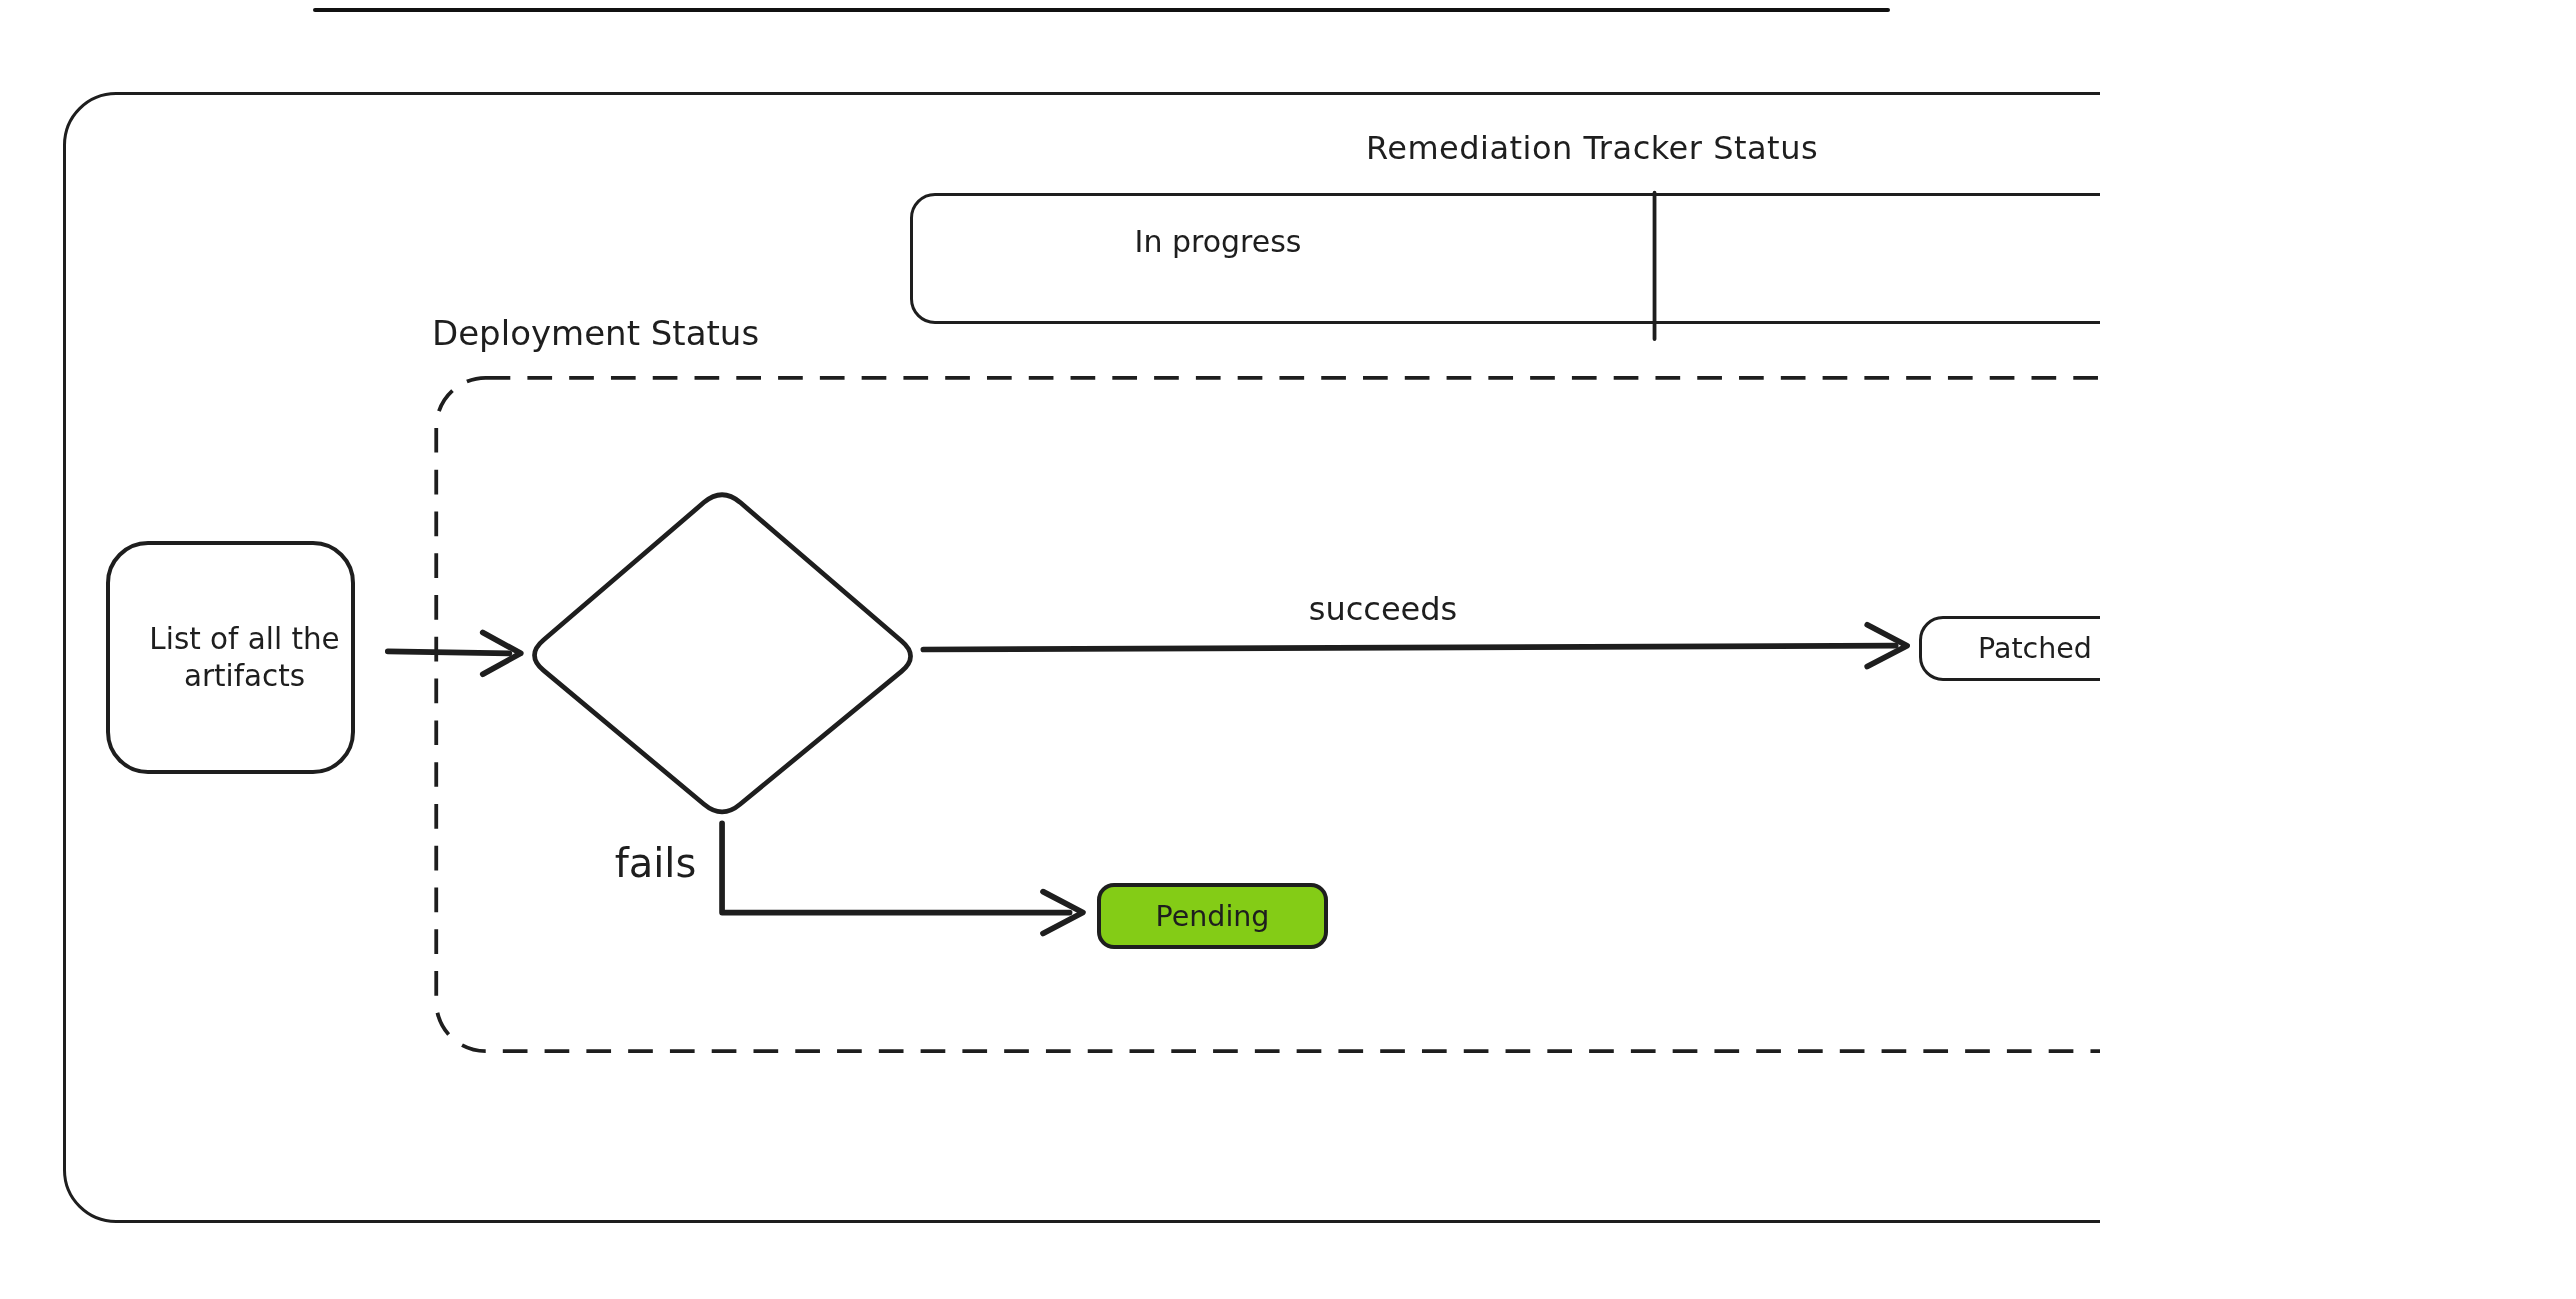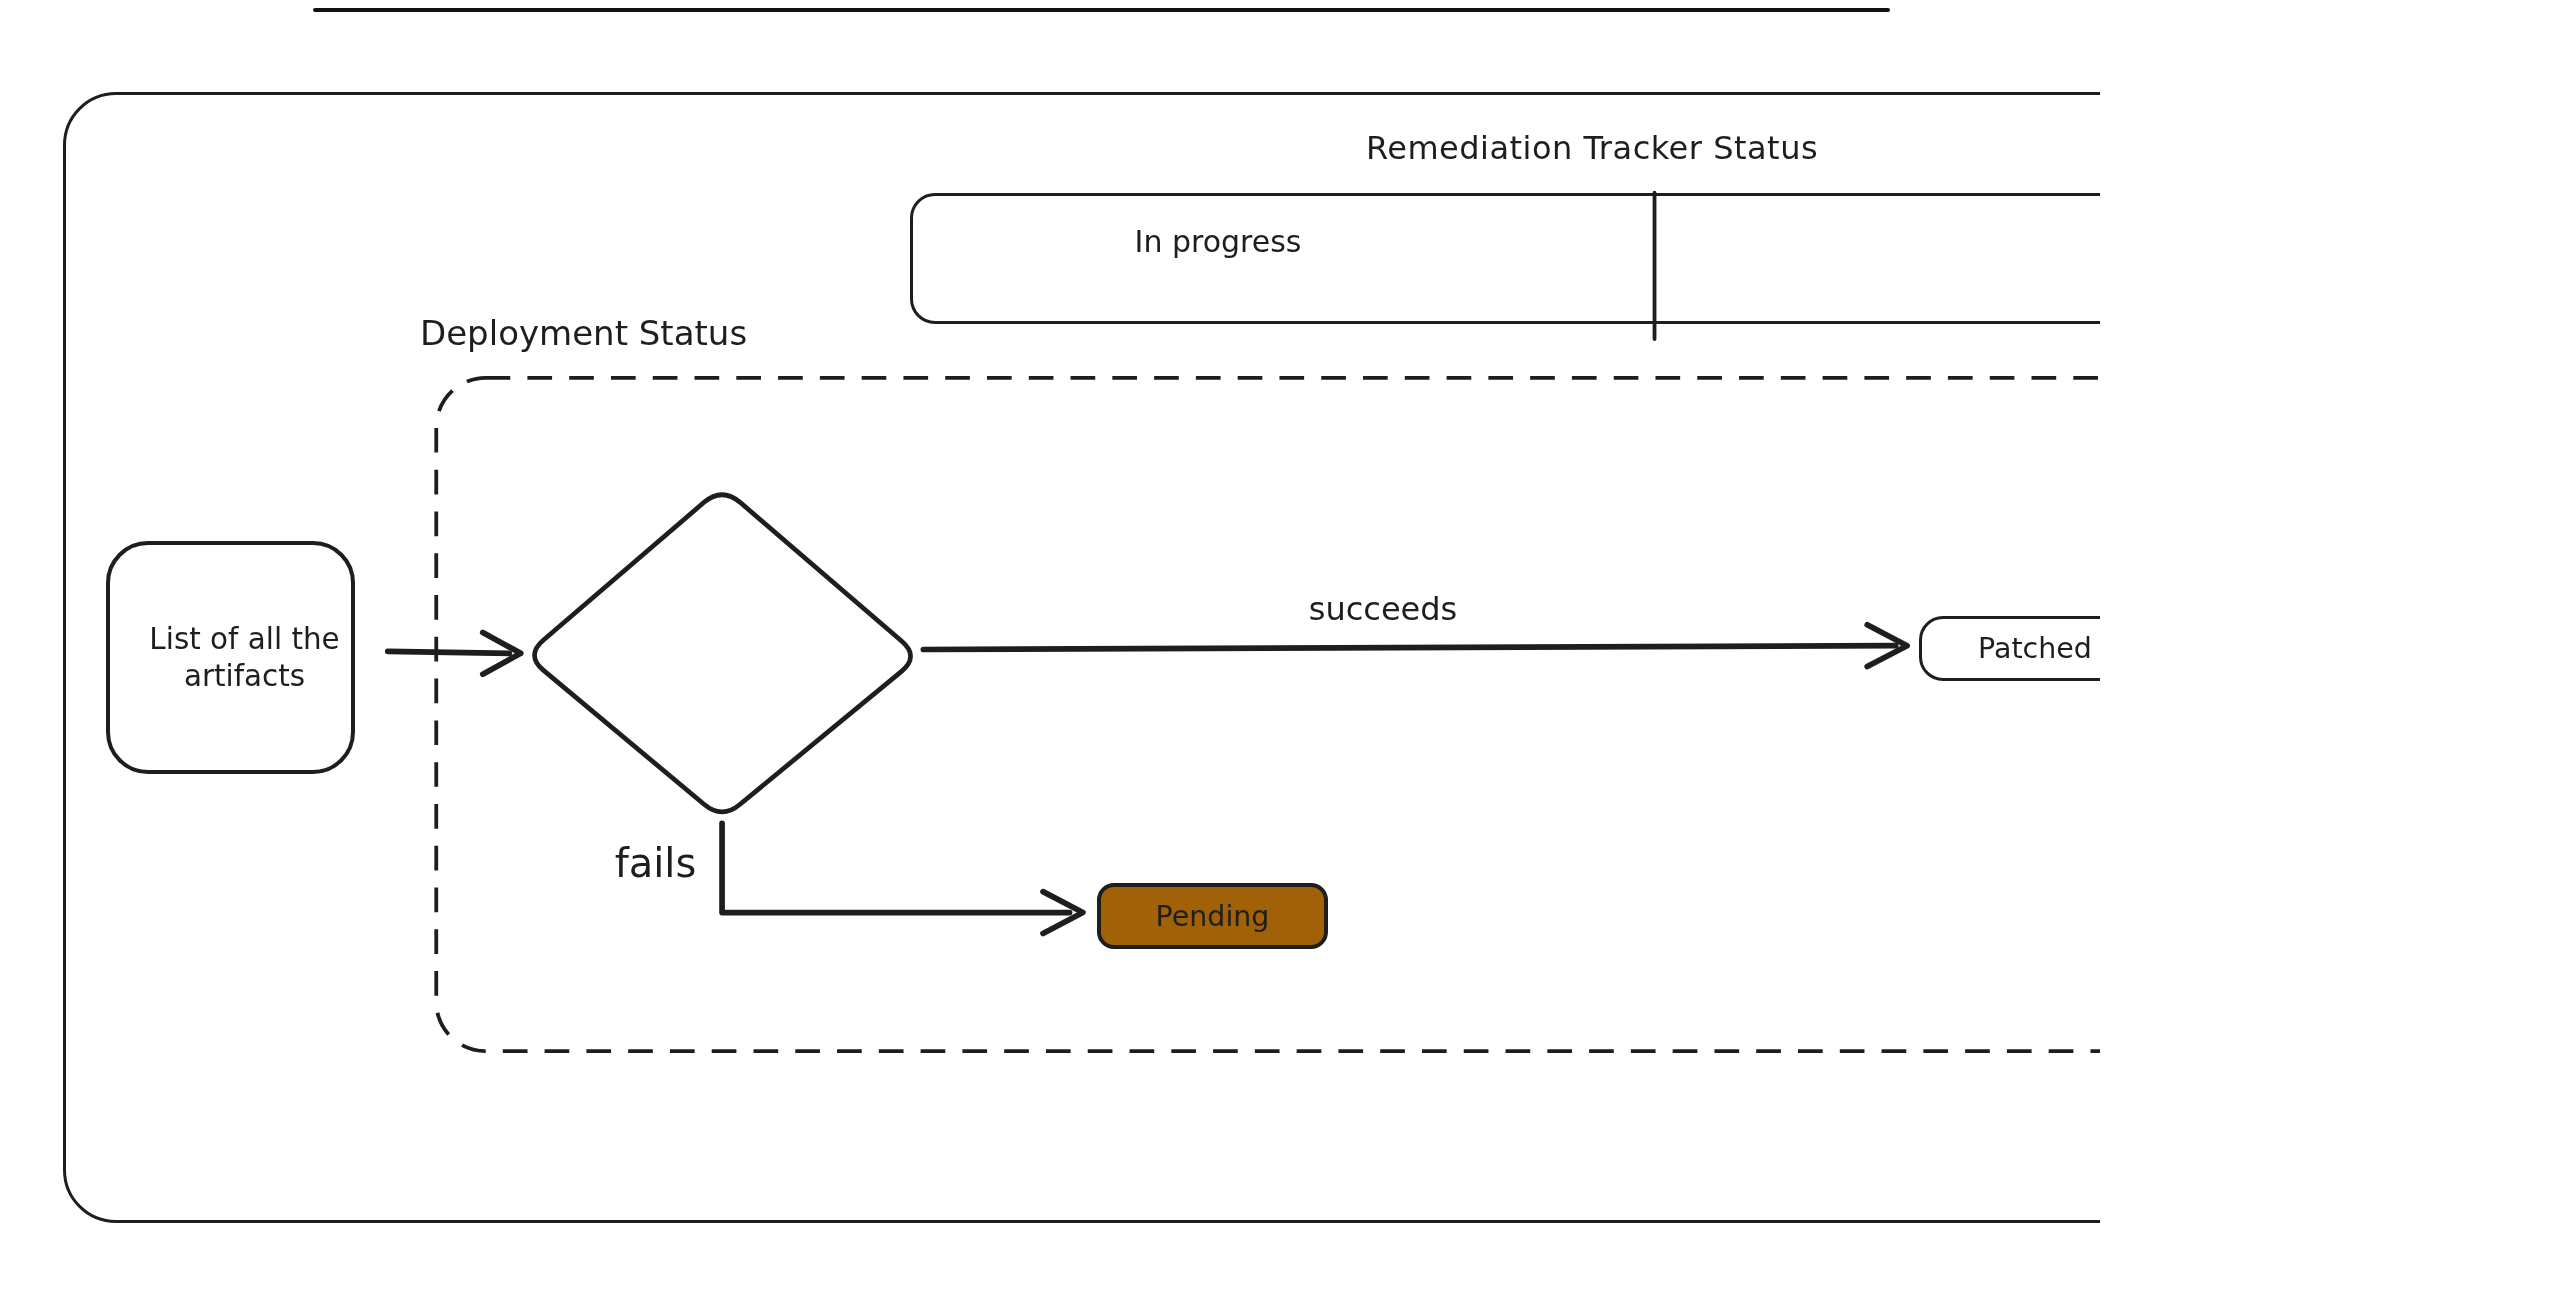--- a/index.html
+++ b/index.html
@@ -44,21 +44,21 @@
   #tracker-col-inprogress-label {
     left: 1028px; top: 221px; width: 380px; height: 42px;
     font-size: 30px; line-height: 42px; text-align: center;
   }
   #tracker-col-done-label {
     left: 1805px; top: 237px; width: 380px; height: 42px;
     font-size: 30px; line-height: 42px; text-align: right;
   }
 
   #deployment-label {
-    left: 420px; top: 312px; width: 380px; height: 42px;
+    left: 432px; top: 312px; width: 380px; height: 42px;
     font-size: 34px; line-height: 42px; text-align: left;
   }
 
   
   #artifacts-node {
     left: 106px; top: 541px; width: 249px; height: 233px;
     border: 4.7px solid #1e1e1e; border-radius: 42px;
     box-sizing: border-box; background: #ffffff; padding-left: 28px;
   }
   #artifacts-node .inner {
@@ -86,21 +86,21 @@
   
   #patched-node {
     left: 1919px; top: 616px; width: 232px; height: 65px;
     border: 3.8px solid #1e1e1e; border-radius: 24px;
     box-sizing: border-box; background: #ffffff;
     font-size: 28.5px;
   }
   #pending-node {
     left: 1097px; top: 883px; width: 231px; height: 66px;
     border: 4.7px solid #1e1e1e; border-radius: 17px;
-    box-sizing: border-box; background: #a16207;
+    box-sizing: border-box; background: #84cc16;
     font-size: 28.5px;
   }
 
   #shape-layer { left: 0; top: 0; width: 2576px; height: 1299px; }
 </style>
 </head>
 <body>
 
 <div id="page">
 

